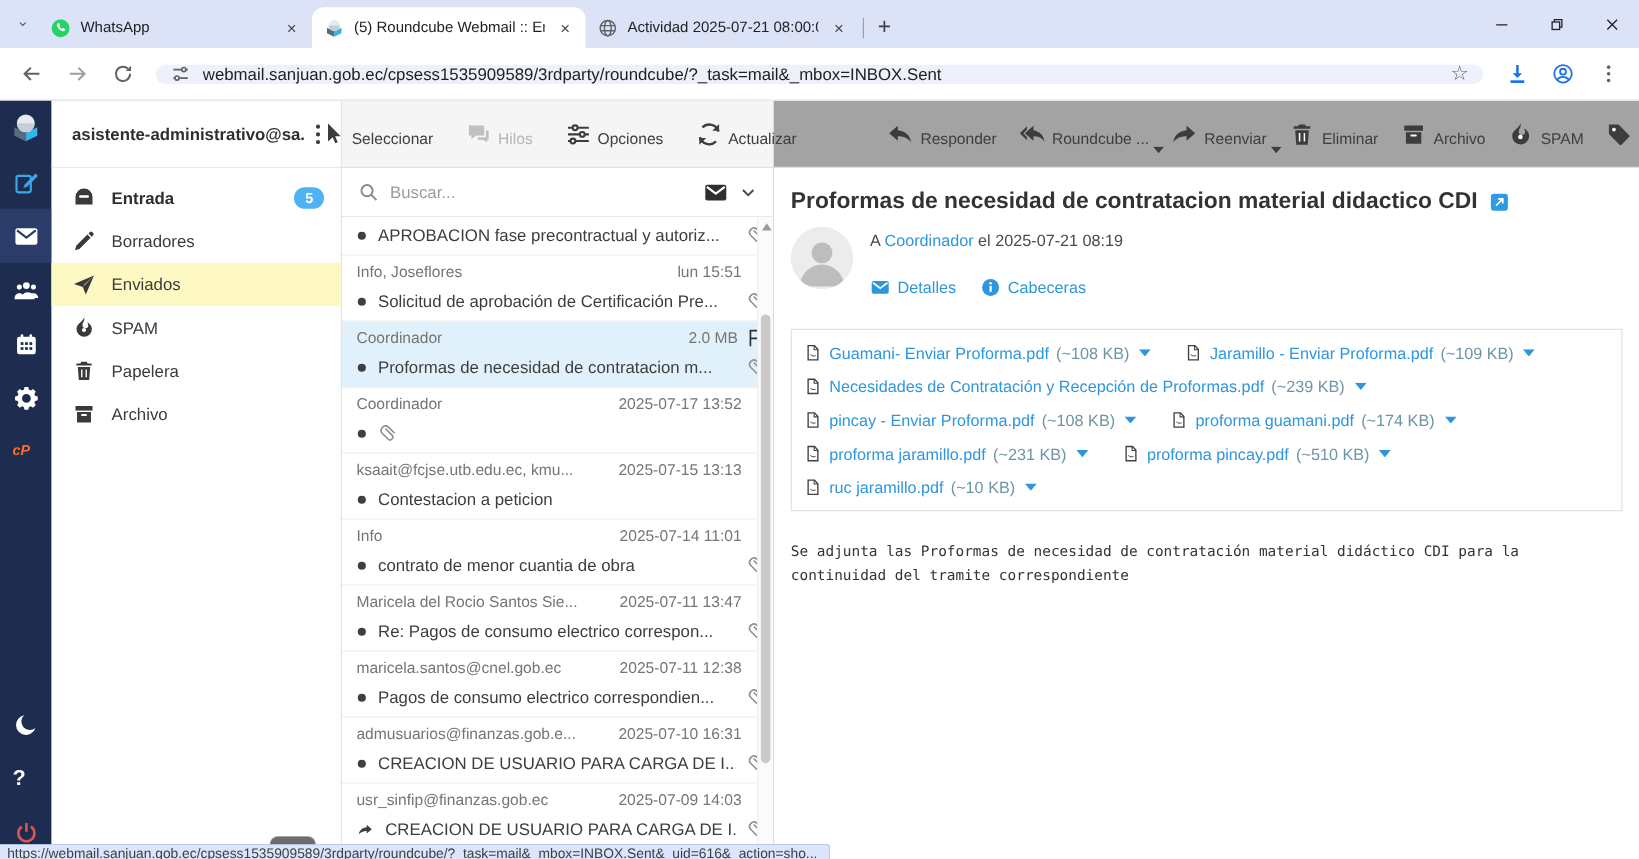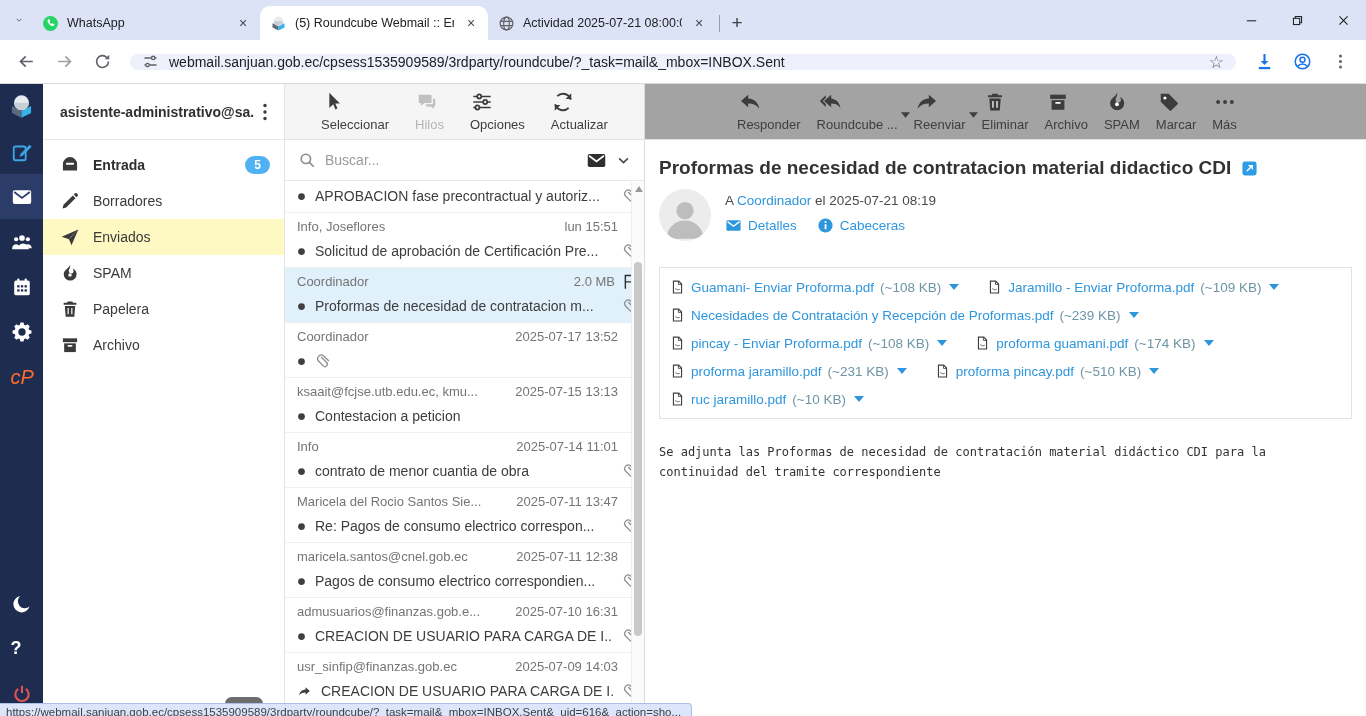--- a/index.html
+++ b/index.html
@@ -57,21 +57,21 @@
   .folder{height:36px;display:flex;align-items:center;gap:13px;padding:0 14px 0 17px;font-size:14px;color:#3a3a3a}
   .folder.selected{background:#fef9c3}
   .folder.bold .f-label{font-weight:bold;color:#2e2e2e}
   .f-icon{width:20px;height:20px;color:#3a3a3a;flex:0 0 auto}
   .badge{margin-left:auto;background:#4eb2f3;color:#fff;border-radius:9px;padding:2px 9px;font-size:12px;font-weight:bold}
 
   
   .list{width:360px;border-right:1px solid #dcdcdc;background:#fff;flex:0 0 auto;display:flex;flex-direction:column;position:relative}
   .list-toolbar{height:56px;background:#f5f5f5;border-bottom:1px solid #e2e2e2;display:flex;justify-content:center;
                 align-items:center;gap:10px;flex:0 0 auto}
-  .btncol{display:flex;flex-direction:column;align-items:flex-start;gap:4px;padding:0 8px;color:#3e3e3e;position:relative}
+  .btncol{display:flex;flex-direction:row;align-items:flex-end;gap:4px;padding:0 8px;color:#3e3e3e;position:relative}
   .btncol .bicon{width:24px;height:22px;color:#3c3c3c}
   .btncol .blabel{font-size:13px;white-space:nowrap}
   .btncol.disabled{color:#b5b5b5}
   .btncol.disabled .bicon{color:#c0c0c0}
   .bcaret{position:absolute;right:-4px;top:21px;width:9px;height:6px;color:#3e3e3e}
   .search-row{height:41px;display:flex;align-items:center;gap:9px;padding:0 13px;border-bottom:1px solid #e8e8e8;flex:0 0 auto}
   .s-icon{width:18px;height:18px;color:#8b8b8b}
   .search-input{border:none;outline:none;flex:1;font-size:14px;color:#444;font-family:"Liberation Sans",sans-serif}
   .search-input::placeholder{color:#9b9b9b}
   .sr-env{width:21px;height:21px;color:#2f2f2f}
@@ -99,21 +99,21 @@
                   padding-left:84px;flex:0 0 auto}
   .reader-toolbar .bicon{width:26px;height:22px}
   .subject-row{display:flex;align-items:center;gap:10px;padding:17px 14px 4px}
   .subject{font-size:19px;font-weight:bold;color:#333}
   .ext{width:17px;height:17px}
   .meta{display:flex;gap:14px;padding:6px 14px 2px;align-items:flex-start}
   .avatar{width:52px;height:52px;border-radius:50%;background:#ececec;overflow:hidden;flex:0 0 auto}
   .meta-lines{padding-top:4px}
   .meta-l1{font-size:13.5px;color:#4a4a4a}
   .meta-l1 a{color:#2e96dc;text-decoration:none}
-  .meta-l2{display:flex;gap:20px;margin-top:9px}
+  .meta-l2{display:flex;gap:20px;margin-top:23px}
   .hlink{display:flex;align-items:center;gap:6px;font-size:13.5px;color:#2e96dc}
   .hicon{width:17px;height:17px;color:#2e96dc}
   .att-box{margin:24px 14px 0;border:1px solid #e2e2e2;padding:5px 10px;display:flex;flex-wrap:wrap;column-gap:28px}
   .att{display:flex;align-items:center;gap:6px;height:28px;font-size:13.5px;white-space:nowrap}
   .pdf{width:15px;height:16px;color:#3f3f3f}
   .att-name{color:#2e96dc}
   .att-size{color:#6e95a4}
   .att-caret{width:10px;height:6px;color:#2e96dc;margin-left:2px}
   .body-text{margin:24px 14px;font-family:"DejaVu Sans Mono","Liberation Mono",monospace;font-size:12px;
              line-height:1.65;color:#333;max-width:700px}
@@ -330,21 +330,21 @@
       
         <div class="rail-item">
           <span class="ric" data-icon="gear">
             <svg viewBox="0 0 24 24" fill="currentColor">
               <path d="M21 13.7v-3.4l-2.4-.6a7 7 0 00-.7-1.7l1.3-2.1-2.4-2.4-2.1 1.3a7 7 0 00-1.7-.7L12.4 1.7h-3.4l-.6 2.4a7 7 0 00-1.7.7L4.6 3.5 2.2 5.9l1.3 2.1a7 7 0 00-.7 1.7l-2.4.6v3.4l2.4.6c.2.6.4 1.2.7 1.7l-1.3 2.1 2.4 2.4 2.1-1.3c.5.3 1.1.5 1.7.7l.6 2.4h3.4l.6-2.4a7 7 0 001.7-.7l2.1 1.3 2.4-2.4-1.3-2.1c.3-.5.5-1.1.7-1.7zM10.7 16a4 4 0 110-8 4 4 0 010 8z" transform="translate(1.3 0)"></path>
             </svg>
           </span>
         </div>
       
         <div class="rail-item">
-          <span class="ric" data-icon="cpanel"><span style="color:#ff6c2c;font-weight:normal;font-style:italic;font-size:20px;font-family:'Liberation Sans',sans-serif">cP</span></span>
+          <span class="ric" data-icon="cpanel"><span style="color:#ff6c2c;font-weight:bold;font-style:italic;font-size:12px;font-family:'Liberation Sans',sans-serif">cP</span></span>
         </div>
       </div>
     <div class="rail-spacer"></div>
     <div data-repeat="rail.bottom">
       
     
         <div class="rail-item">
           <span class="ric" data-icon="moon">
             <svg viewBox="0 0 24 24">
               <path fill="#fff" d="M20.2 14.8A9 9 0 1110 3.3a7.3 7.3 0 1010.2 11.5z"></path>

